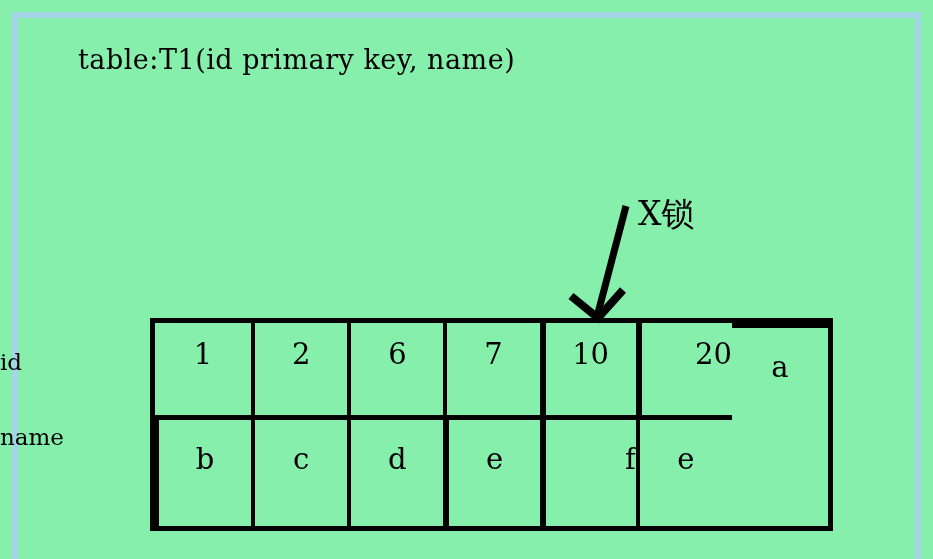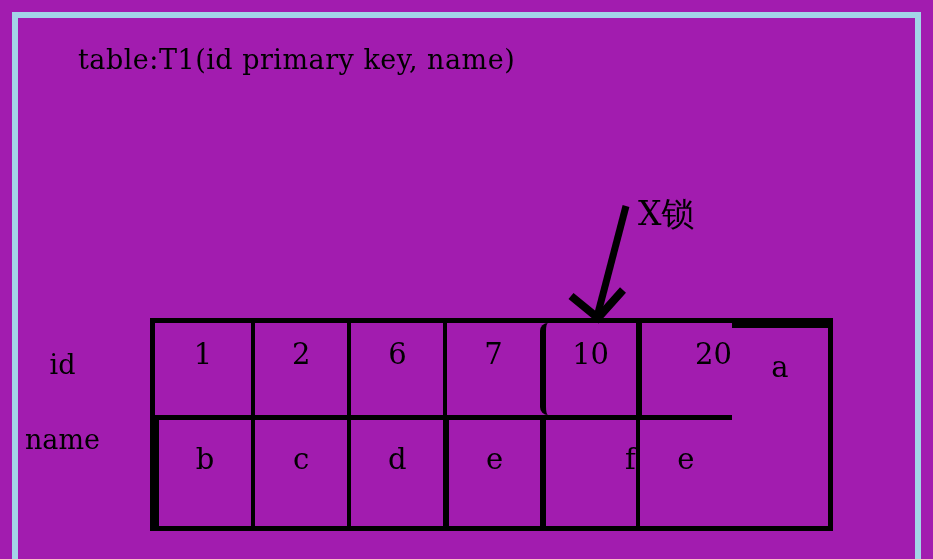--- a/index.html
+++ b/index.html
@@ -4,21 +4,21 @@
 <style>
   html, body {
     margin: 0;
     padding: 0;
     background: #ffffff;
   }
   #stage {
     position: relative;
     width: 933px;
     height: 559px;
-    background: #a21caf;
+    background: #86efac;
     overflow: hidden;
     font-family: "Liberation Serif", "DejaVu Serif", serif;
   }
 
   
   #frame-top {
     position: absolute;
     left: 12px;
     top: 12px;
     width: 909px;
@@ -52,25 +52,25 @@
     letter-spacing: 0.5px;
     color: #000000;
     white-space: pre;
   }
 
   
   .row-label {
     position: absolute;
     right: 0;
     width: 150px;
-    text-align: center;
+    text-align: left;
     padding-right: 25px;
     box-sizing: border-box;
     font-family: "DejaVu Serif", "Liberation Serif", serif;
-    font-size: 27px;
+    font-size: 23px;
     color: #000000;
   }
   #label-id   { top: 349px; left: 0; }
   #label-name { top: 424px; left: 0; }
 
   
   #grid {
     position: absolute;
     left: 150px;
     top: 318px;
@@ -145,21 +145,21 @@
       </div>
     <div class="cell row-id" style="border-color: rgb(0, 0, 0);">
         <span>2</span>
       </div>
     <div class="cell row-id" style="border-color: rgb(0, 0, 0);">
         <span>6</span>
       </div>
     <div class="cell row-id" style="border-color: rgb(0, 0, 0);">
         <span>7</span>
       </div>
-    <div class="cell row-id locked" style="border-color: rgb(0, 0, 0); border-radius: 8px;">
+    <div class="cell row-id locked" style="border-color: rgb(0, 0, 0);">
         <span>10</span>
       </div>
     <div class="cell row-id locked-right" style="border-color: rgb(0, 0, 0);">
         <span>20</span>
       </div>
 
     <div class="cell row-name row-name-band first-col" style="border-color: rgb(0, 0, 0);">
         <span>a</span>
       </div>
     <div class="cell row-name row-name-band" style="border-color: rgb(0, 0, 0);">

